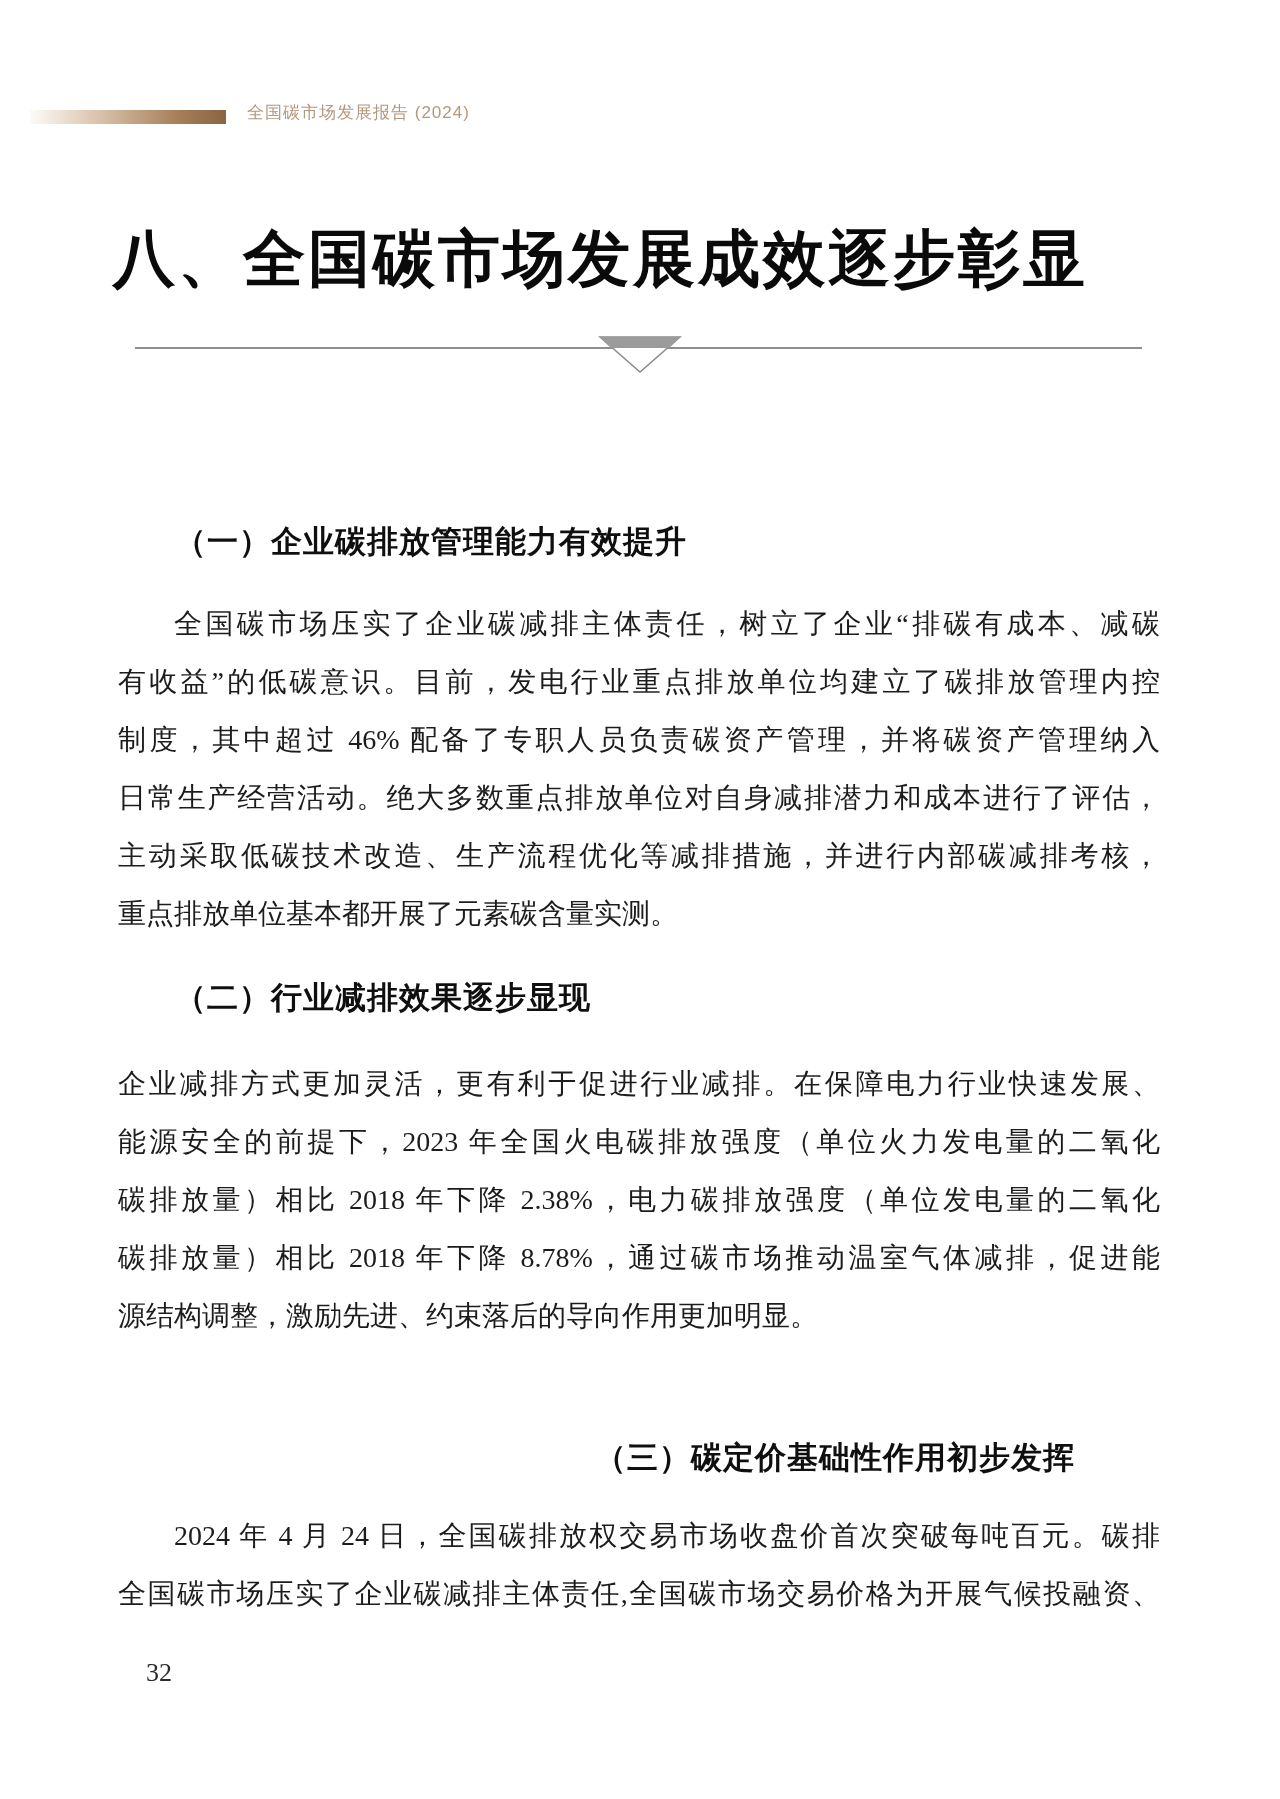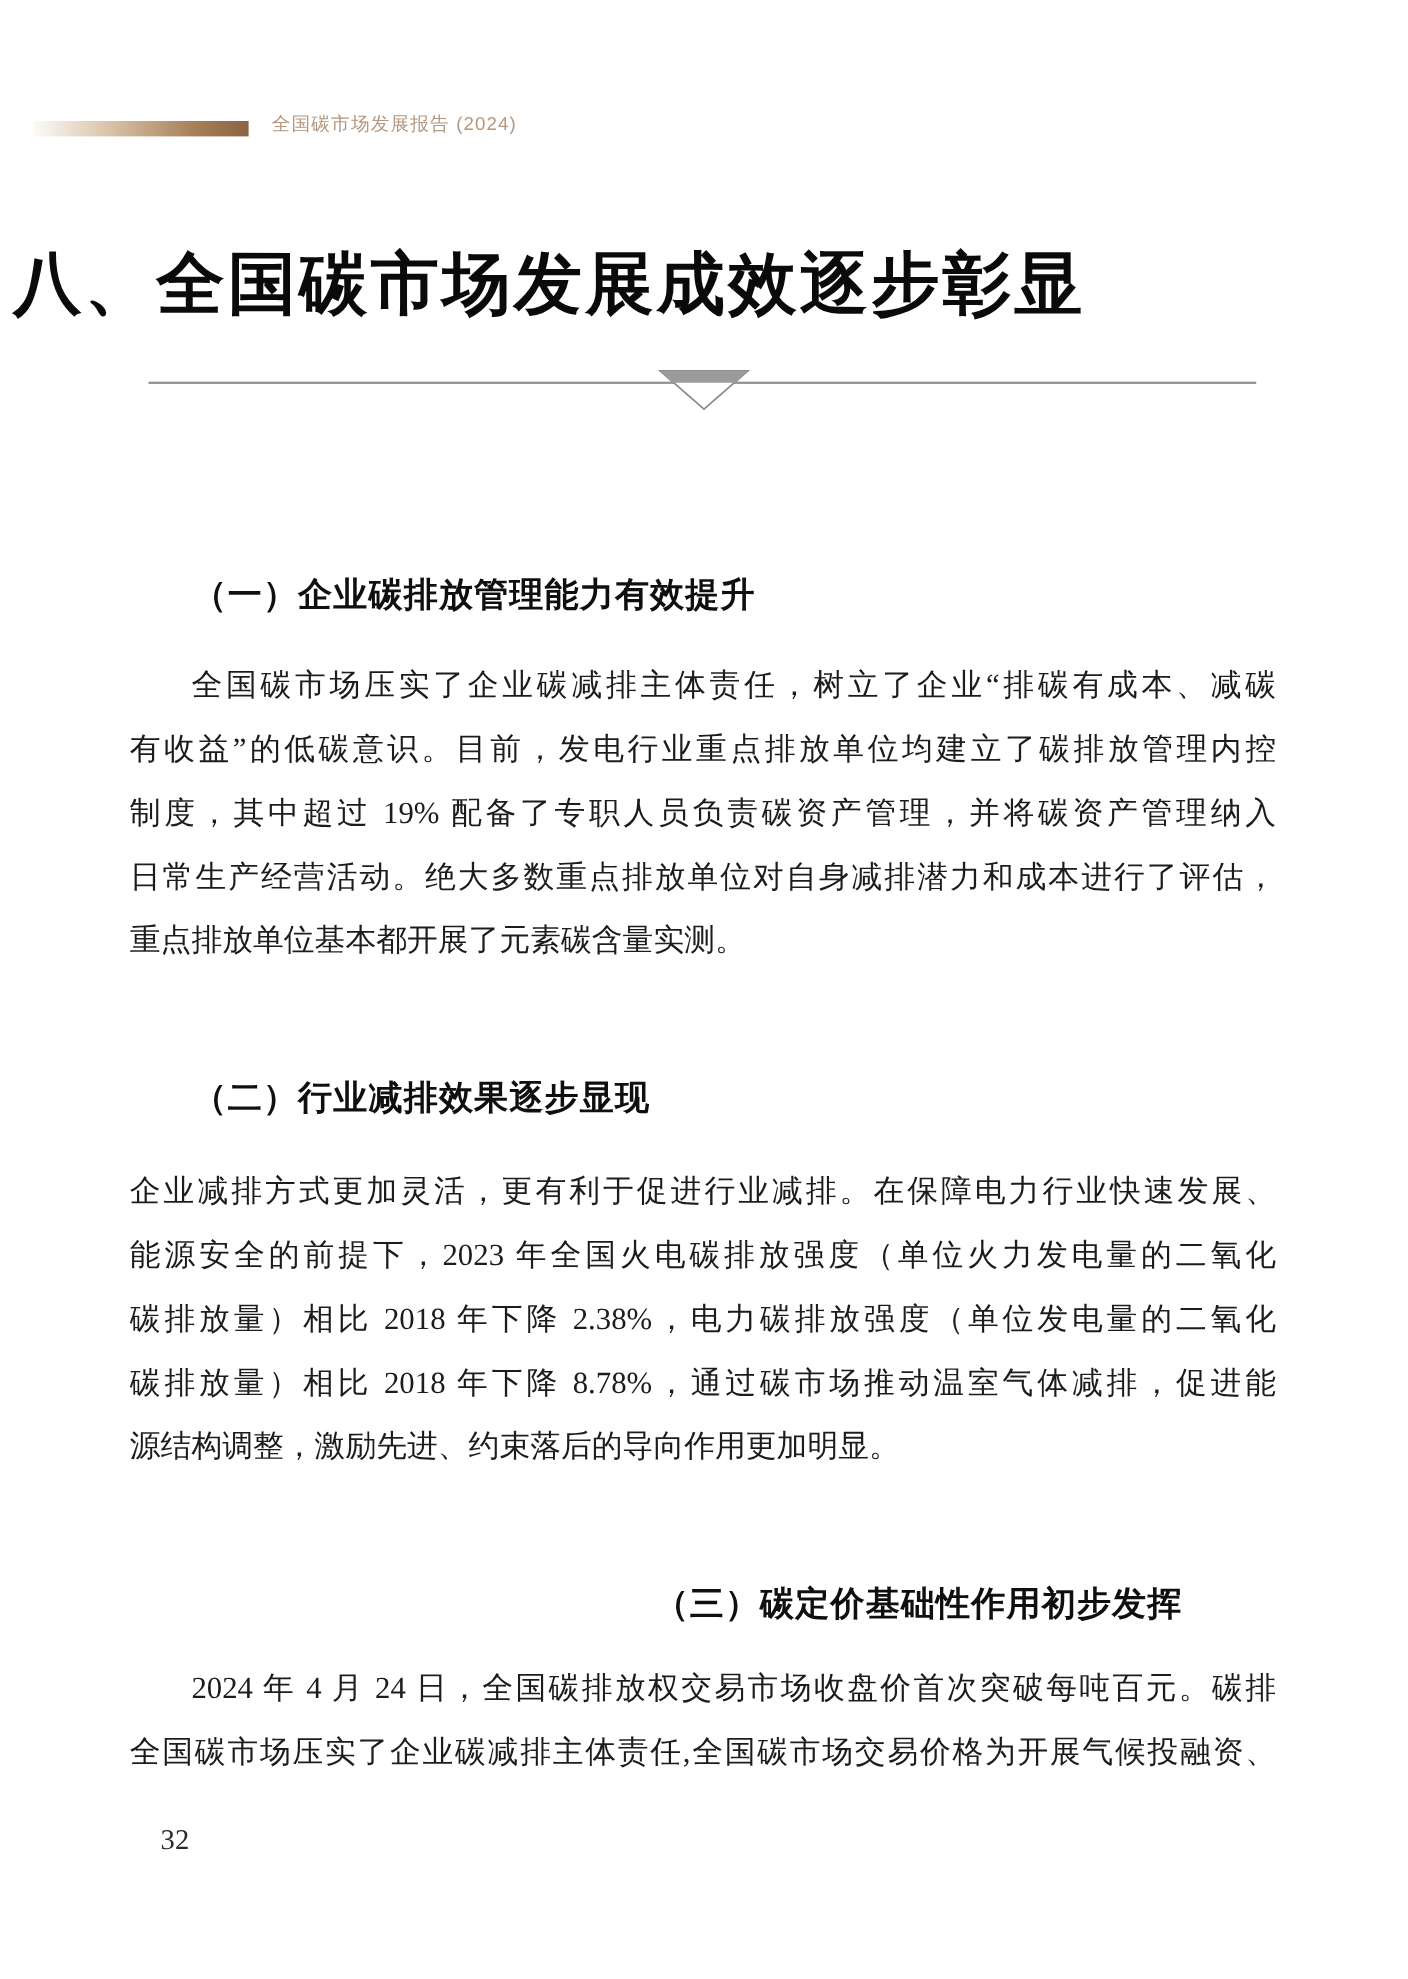--- a/index.html
+++ b/index.html
@@ -17,22 +17,22 @@
     position:absolute;left:30px;top:110px;width:196px;height:14px;
     background:linear-gradient(90deg,#fdfbf8 0%,#d9c3aa 35%,#a77f58 75%,#8a6542 100%);
   }
   .header-title{
     position:absolute;left:247px;top:102px;
     font-family:"Liberation Sans","DejaVu Sans",sans-serif;
     font-size:17px;line-height:22px;color:#b3977e;letter-spacing:1px;
   }
   
   .main-title{
-    position:absolute;left:12px;top:218px;width:1088px;
-    text-align:left;
+    position:absolute;left:0;top:218px;width:1088px;
+    text-align:right;
     font-size:62px;line-height:82px;font-weight:700;color:#0a0a0a;
     letter-spacing:3px;
   }
   
   .divider-line{
     position:absolute;left:135px;top:347px;width:1007px;height:2px;
     background:#8f8f8f;
   }
   .divider-triangle{
     position:absolute;left:598px;top:335px;width:84px;height:40px;
@@ -80,22 +80,23 @@
   <div class="divider-line"></div>
   <svg class="divider-triangle" viewBox="0 0 84 40">
     <polygon points="2,2 82,2 42,37" fill="#ffffff" stroke="#8a8a8a" stroke-width="1.5"></polygon>
     <polygon points="2,2 82,2 71,13 13,13" fill="#9b9b9b"></polygon>
   </svg>
 
   <h2 class="section-heading" id="heading-1" style="margin:0;">（一）企业碳排放管理能力有效提升</h2>
   <div class="para" id="para-1">
     <div class="line first">全国碳市场压实了企业碳减排主体责任，树立了企业“排碳有成本、减碳</div>
     <div class="line">有收益”的低碳意识。目前，发电行业重点排放单位均建立了碳排放管理内控</div>
-    <div class="line">制度，其中超过 19% 配备了专职人员负责碳资产管理，并将碳资产管理纳入</div>
+    <div class="line">制度，其中超过 46% 配备了专职人员负责碳资产管理，并将碳资产管理纳入</div>
     <div class="line">日常生产经营活动。绝大多数重点排放单位对自身减排潜力和成本进行了评估，</div>
+    <div class="line">主动采取低碳技术改造、生产流程优化等减排措施，并进行内部碳减排考核，</div>
     <div class="line lastline">重点排放单位基本都开展了元素碳含量实测。</div>
   </div>
 
   <h2 class="section-heading" id="heading-2" style="margin:0;">（二）行业减排效果逐步显现</h2>
   <div class="para" id="para-2">
     <div class="line">企业减排方式更加灵活，更有利于促进行业减排。在保障电力行业快速发展、</div>
     <div class="line">能源安全的前提下，2023 年全国火电碳排放强度（单位火力发电量的二氧化</div>
     <div class="line">碳排放量）相比 2018 年下降 2.38%，电力碳排放强度（单位发电量的二氧化</div>
     <div class="line">碳排放量）相比 2018 年下降 8.78%，通过碳市场推动温室气体减排，促进能</div>
     <div class="line lastline">源结构调整，激励先进、约束落后的导向作用更加明显。</div>

